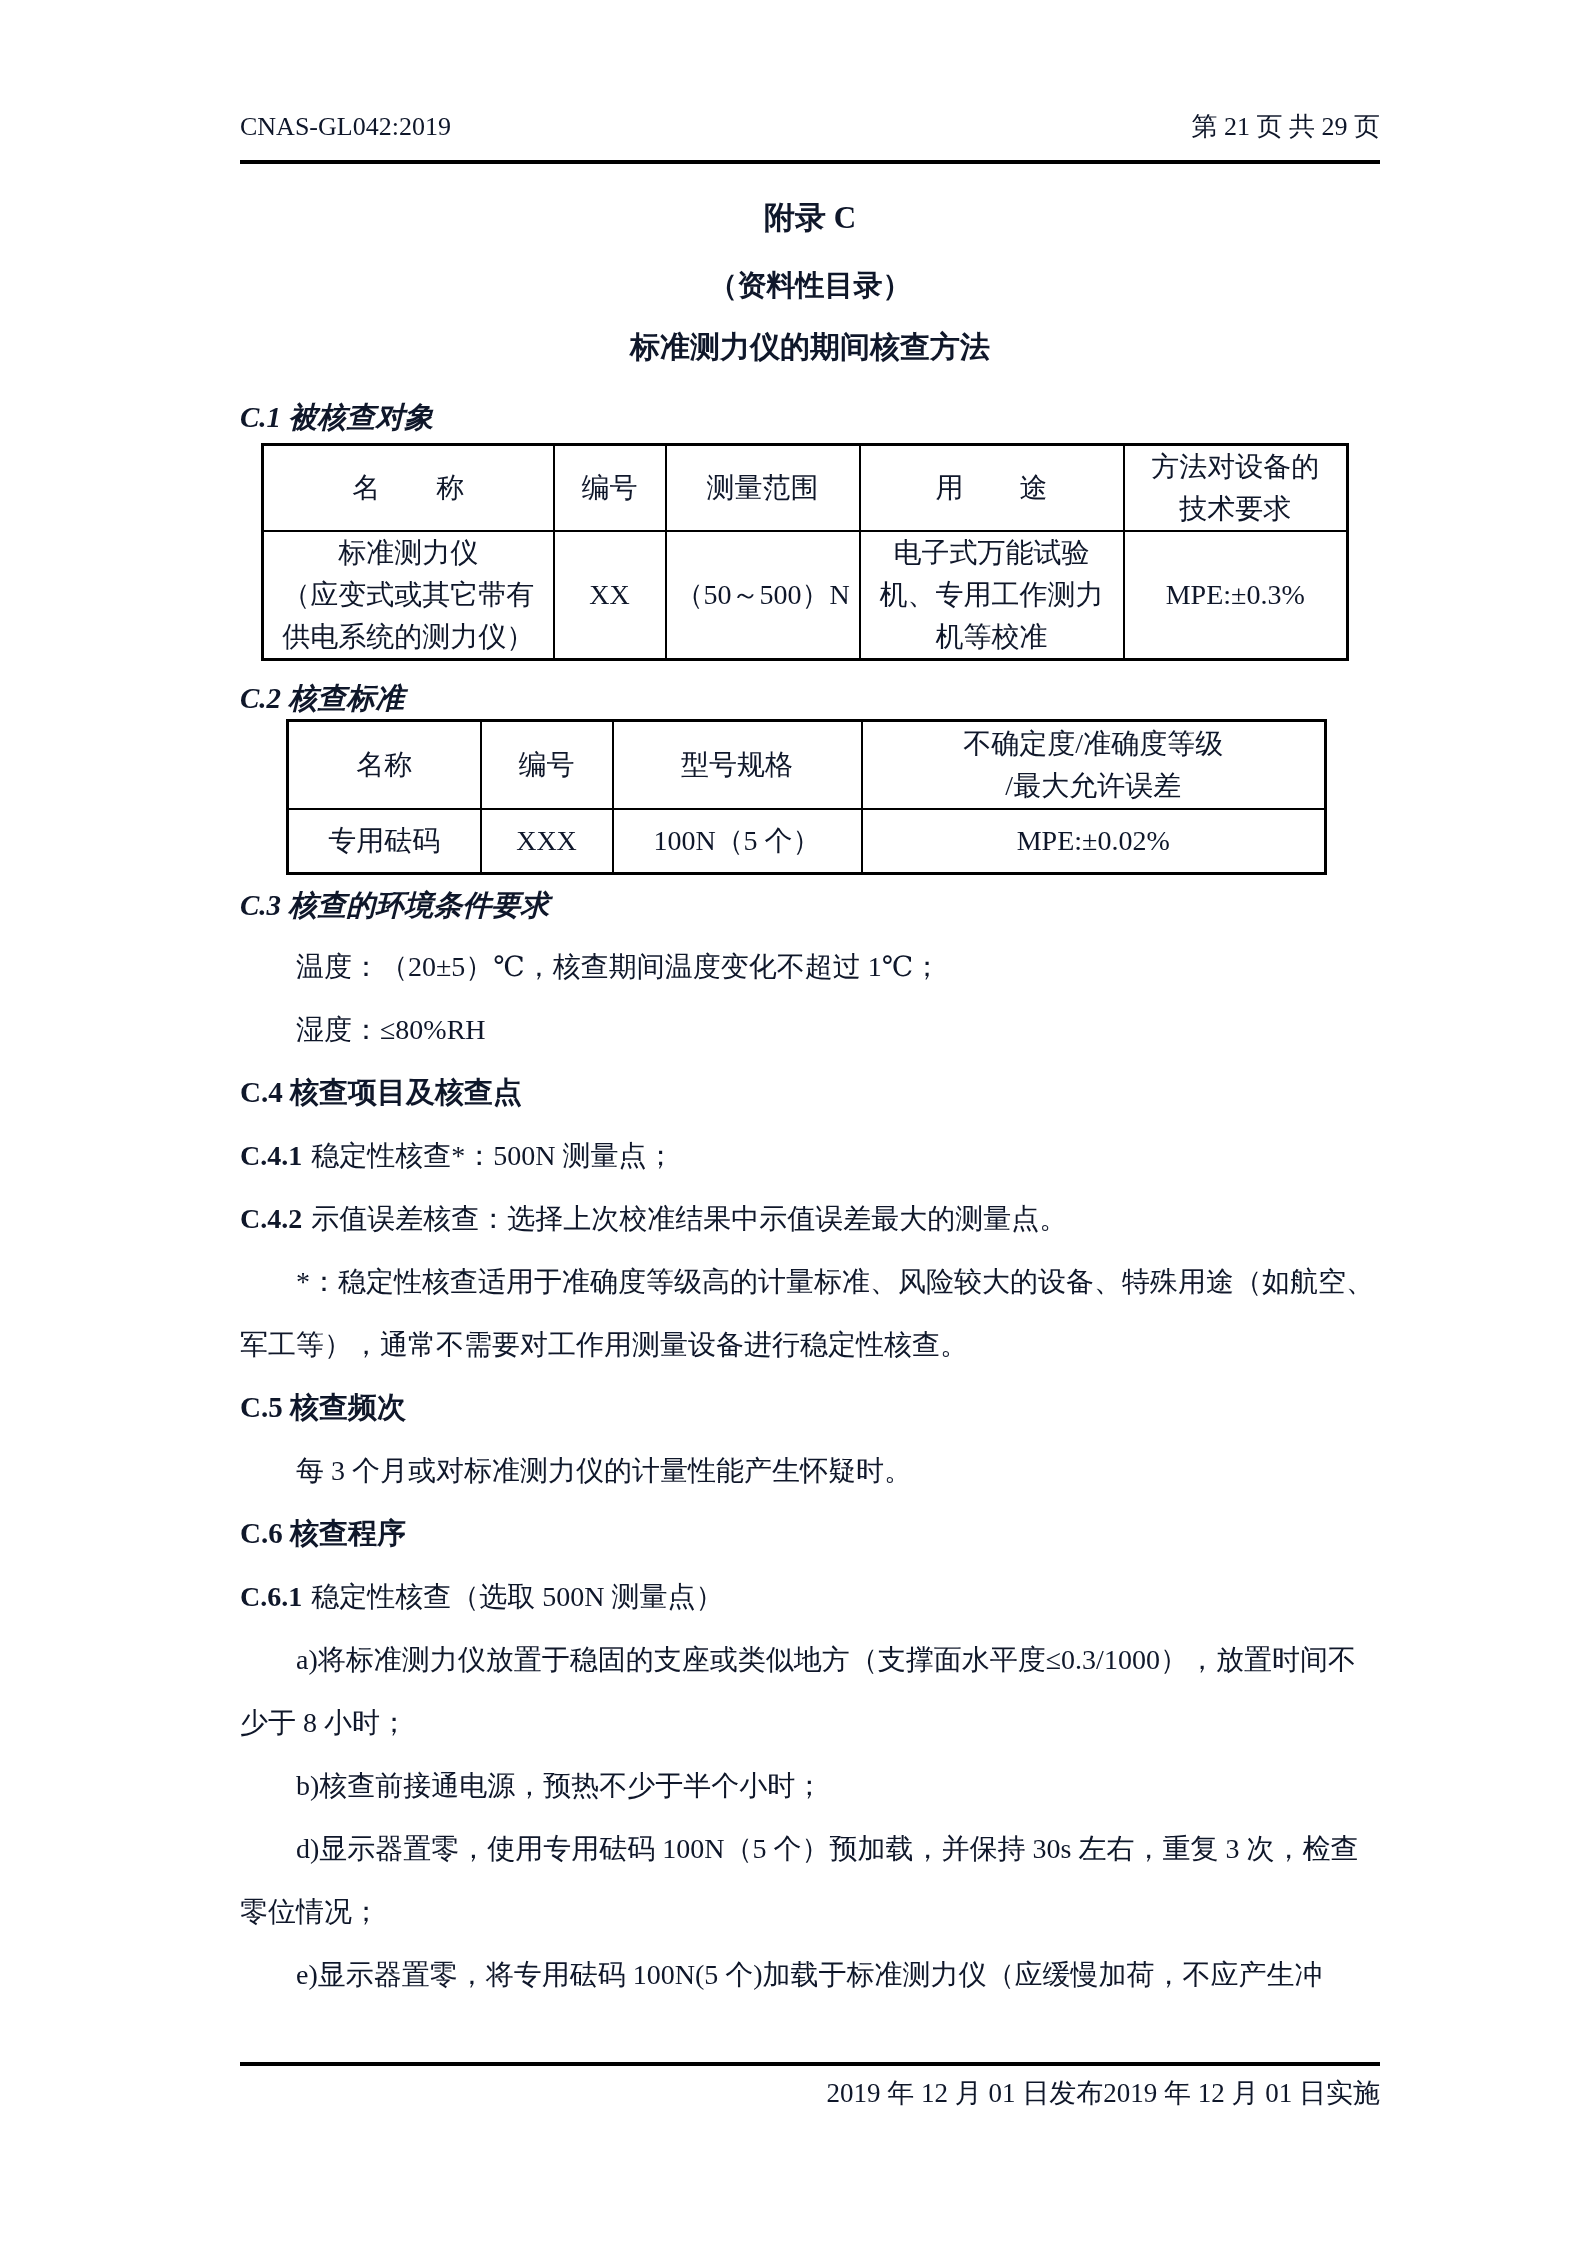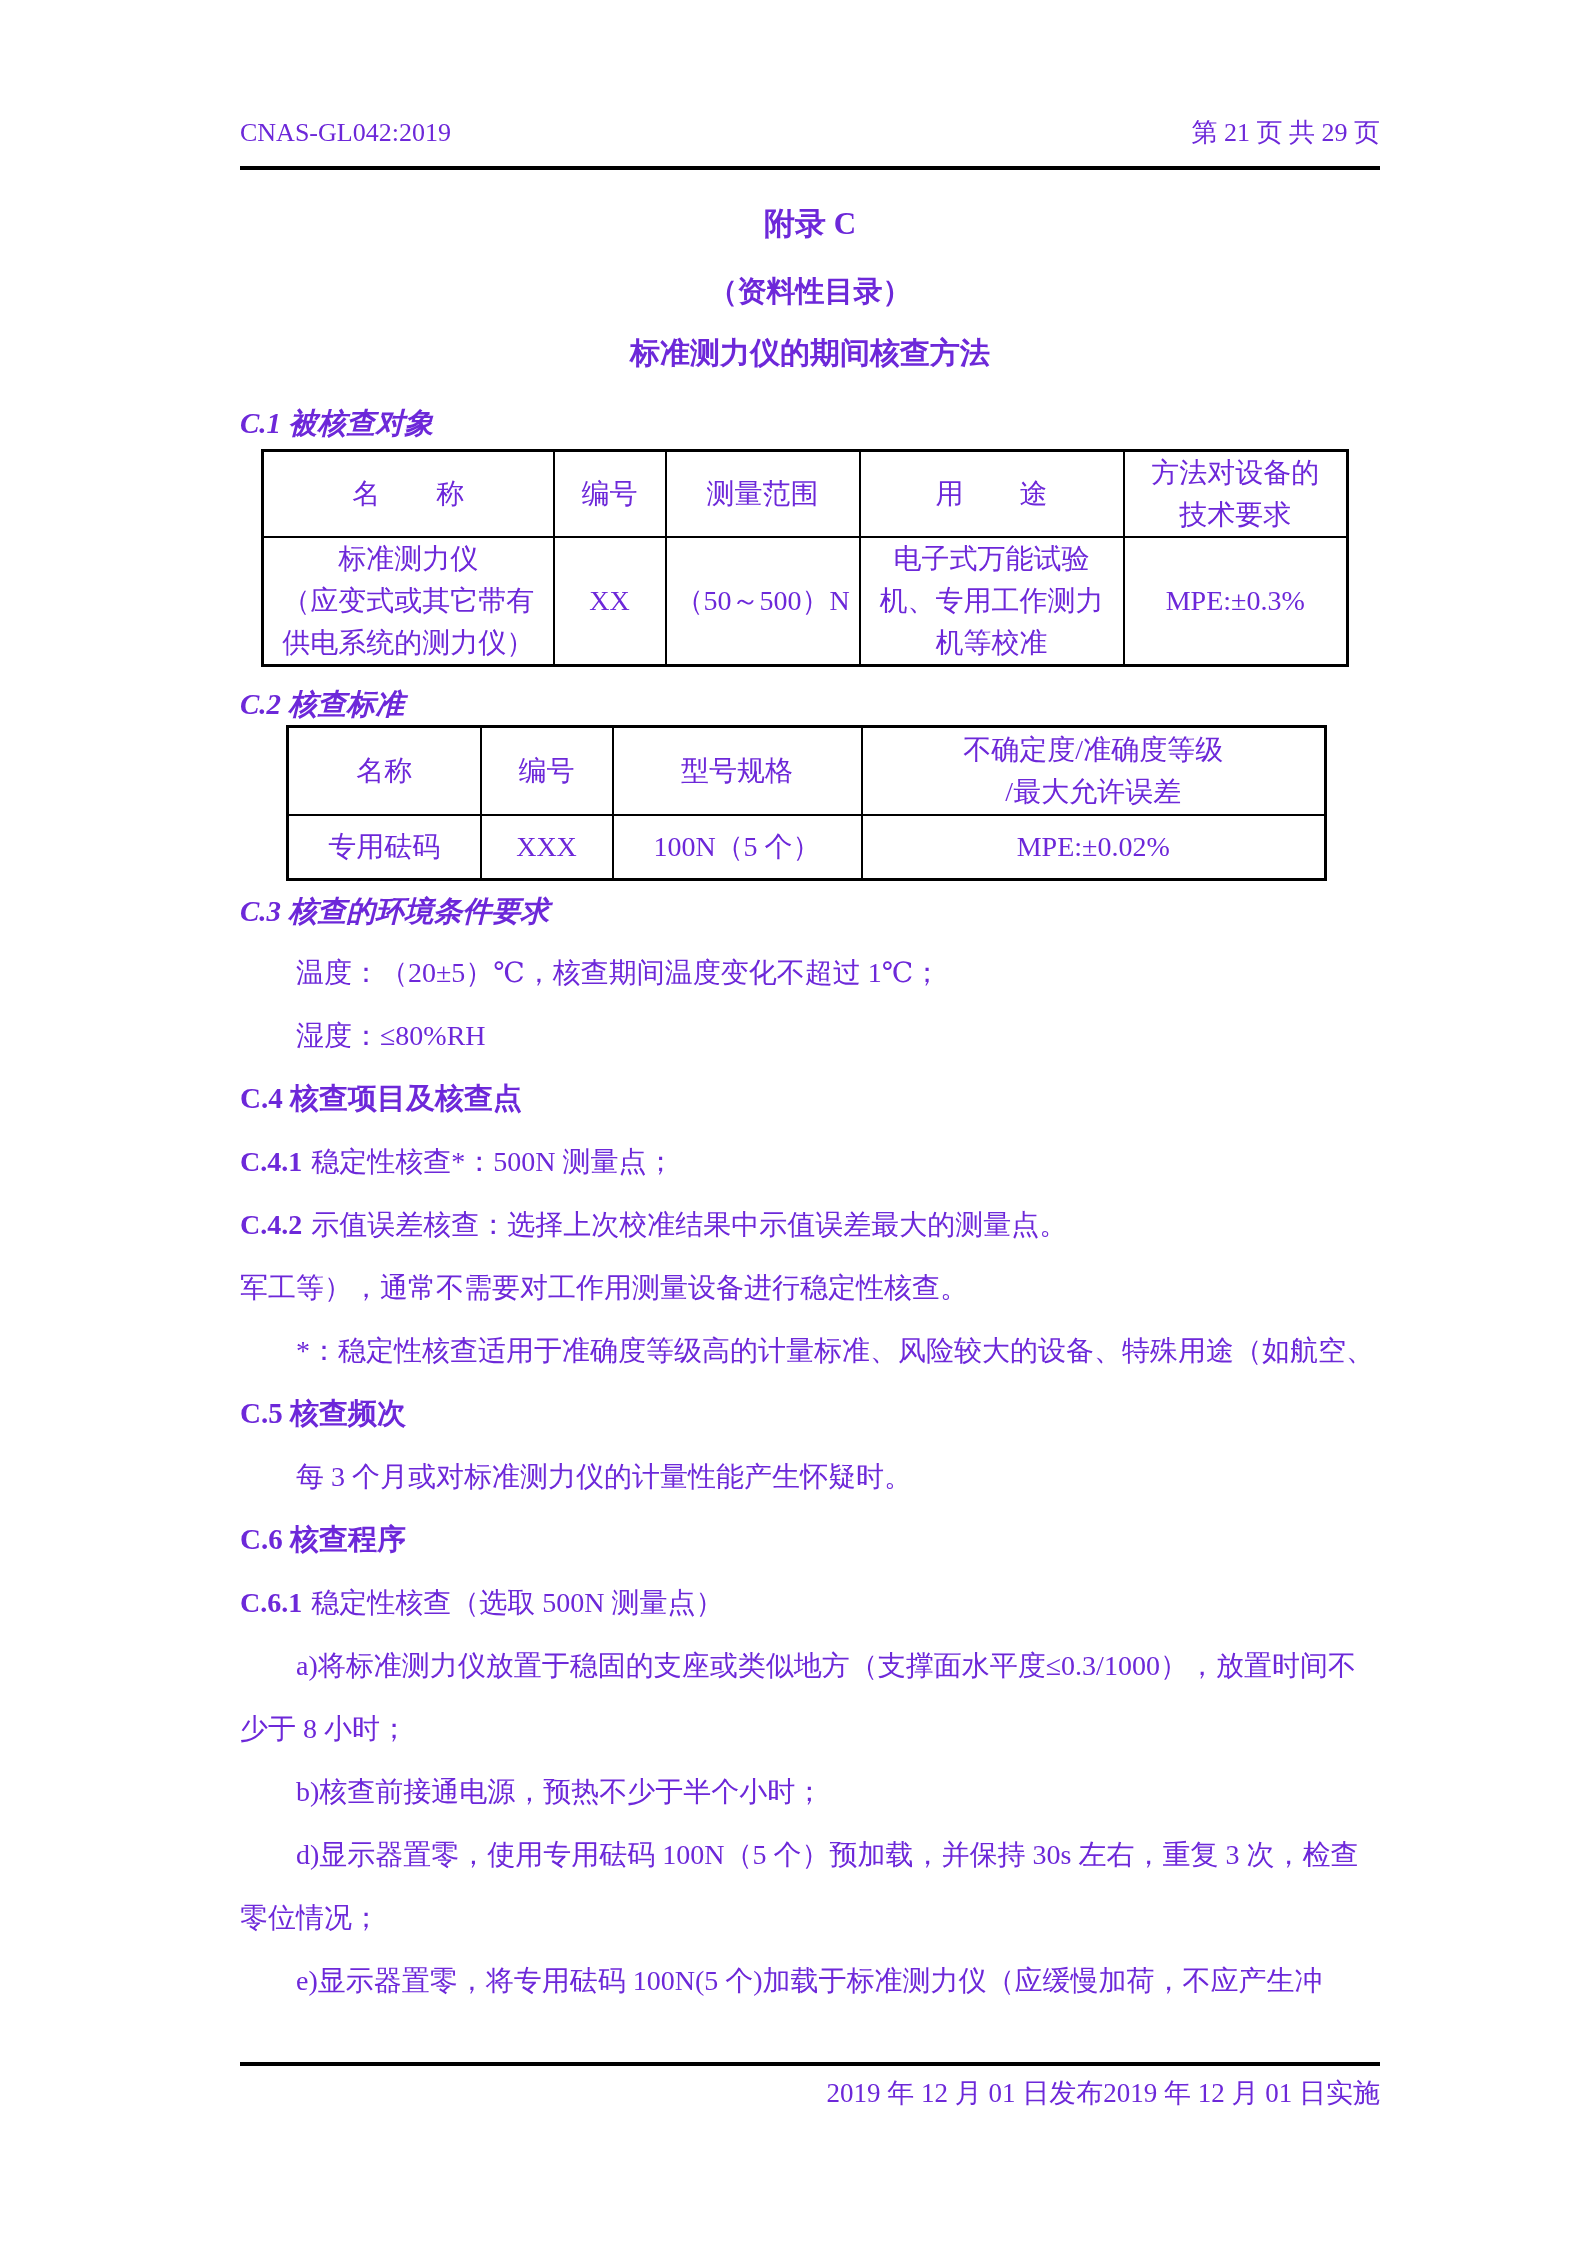--- a/index.html
+++ b/index.html
@@ -1,25 +1,25 @@
 <!DOCTYPE html>
 <html lang="zh"><head>
 <meta charset="utf-8">
 <style>
   html, body { margin: 0; padding: 0; background: #fff; }
   .page {
     position: relative;
     width: 1587px;
     height: 2245px;
     background: #ffffff;
-    color: #6d28d9;
+    color: #0f172a;
     font-family: "Liberation Serif", "DejaVu Serif", "DejaVu Sans", serif;
     font-size: 28px;
     box-sizing: border-box;
-    padding: 6px 207px 0 240px;
+    padding: 0 207px 0 240px;
     overflow: hidden;
   }
 
   
   .header {
     display: flex;
     justify-content: space-between;
     align-items: flex-end;
     margin-top: 112px;
     padding-bottom: 18px;
@@ -158,22 +158,22 @@
     <div class="line ind">温度：（20±5）℃，核查期间温度变化不超过 1℃；</div>
     <div class="line ind">湿度：≤80%RH</div>
 
     <div class="line"><span class="sec-h">C.4 核查项目及核查点</span></div>
     <div class="line">
       <span class="item-num">C.4.1</span><span>稳定性核查*：500N 测量点；</span>
     </div>
     <div class="line">
       <span class="item-num">C.4.2</span><span>示值误差核查：选择上次校准结果中示值误差最大的测量点。</span>
     </div>
+    <div class="line ind">*：稳定性核查适用于准确度等级高的计量标准、风险较大的设备、特殊用途（如航空、</div>
     <div class="line">军工等），通常不需要对工作用测量设备进行稳定性核查。</div>
-    <div class="line ind">*：稳定性核查适用于准确度等级高的计量标准、风险较大的设备、特殊用途（如航空、</div>
 
     <div class="line"><span class="sec-h">C.5 核查频次</span></div>
     <div class="line ind">每 3 个月或对标准测力仪的计量性能产生怀疑时。</div>
 
     <div class="line"><span class="sec-h">C.6 核查程序</span></div>
     <div class="line">
       <span class="item-num">C.6.1</span><span>稳定性核查（选取 500N 测量点）</span>
     </div>
     <div class="line ind">a)将标准测力仪放置于稳固的支座或类似地方（支撑面水平度≤0.3/1000），放置时间不</div>
     <div class="line">少于 8 小时；</div>

